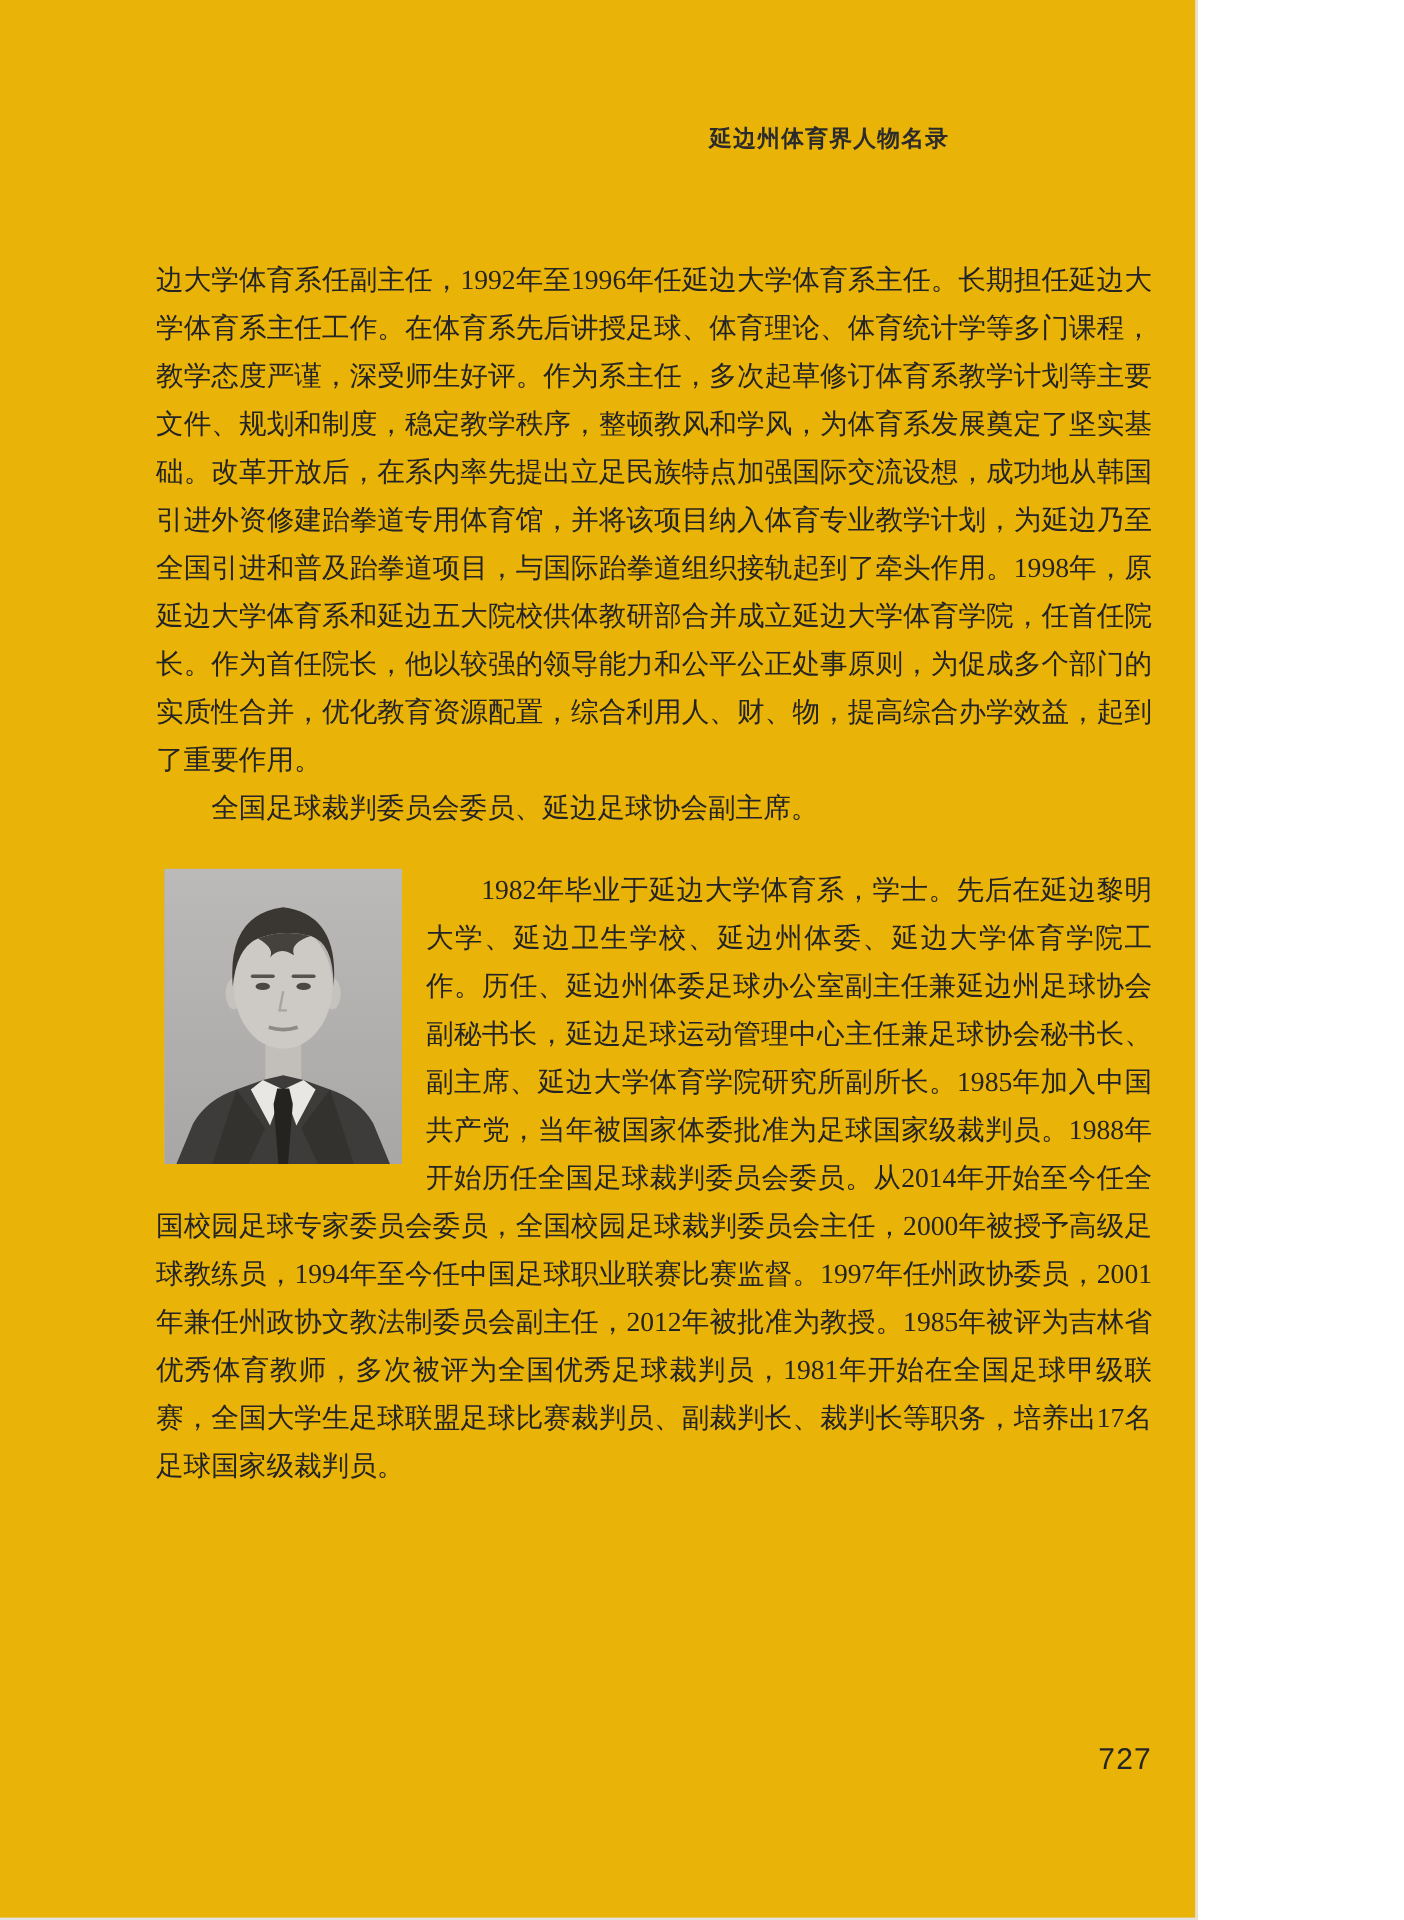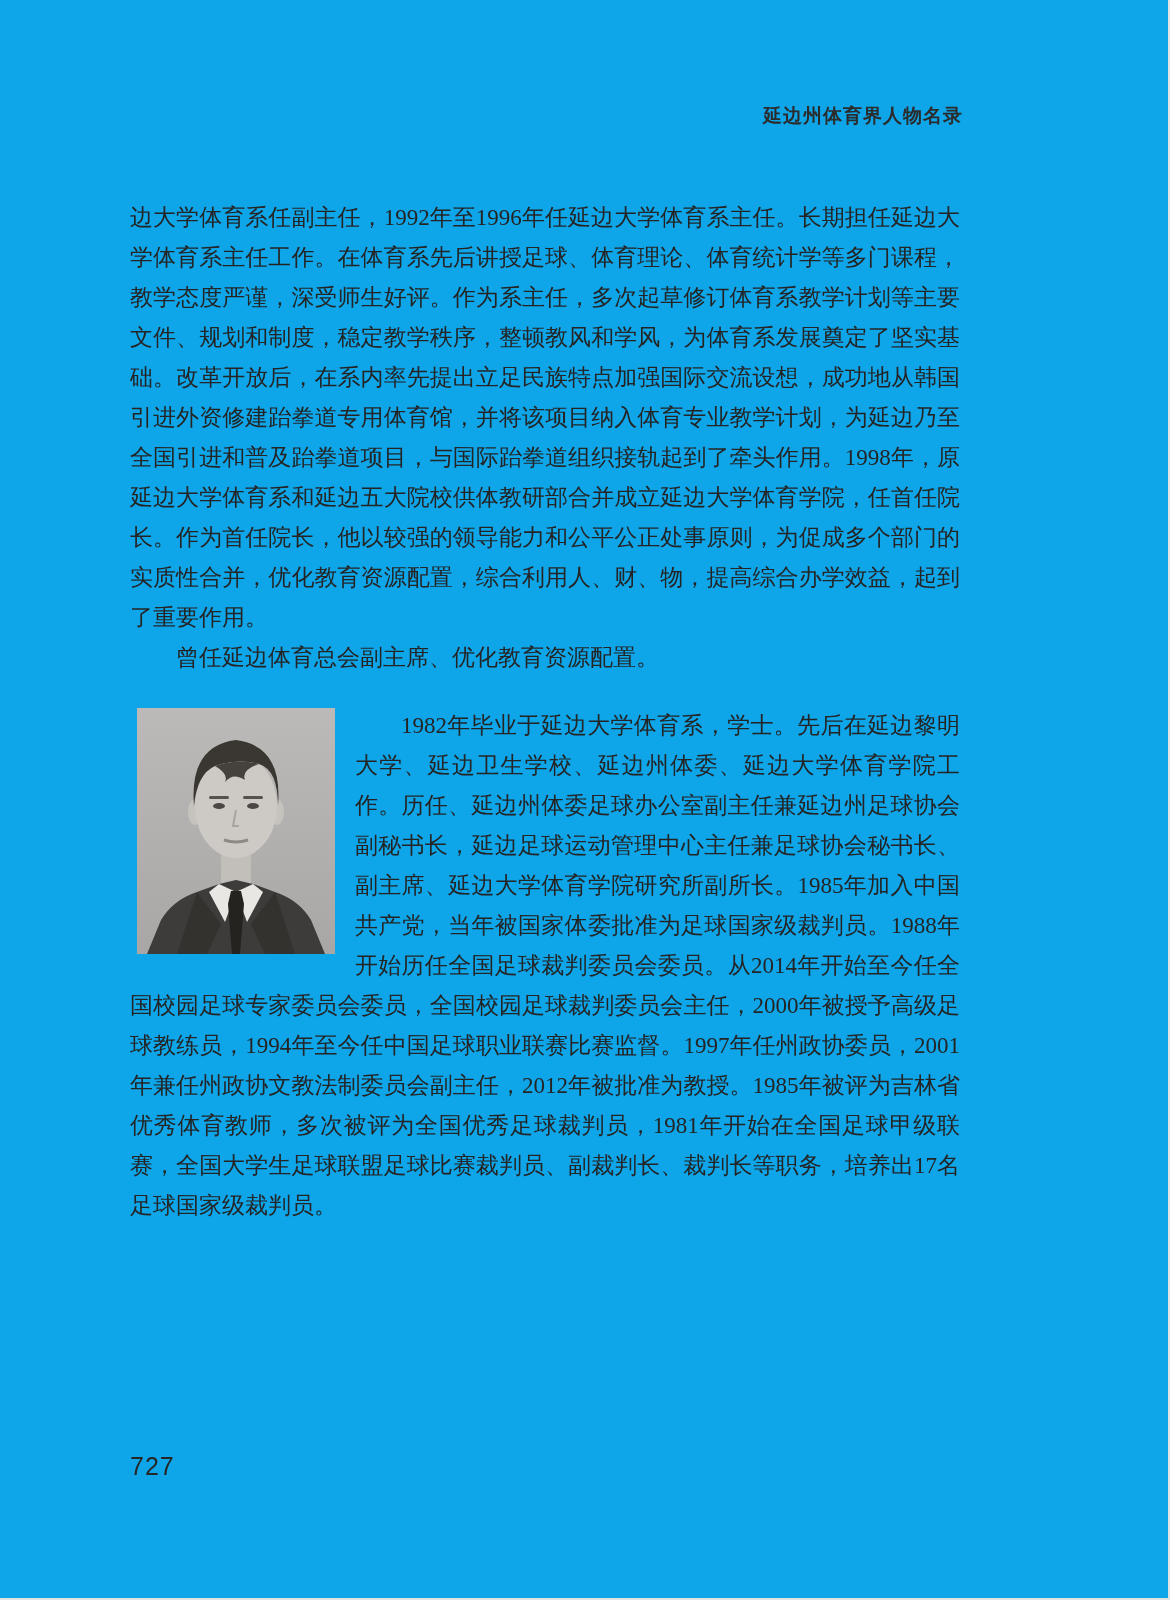--- a/index.html
+++ b/index.html
@@ -2,44 +2,44 @@
 <html><head>
 <meta charset="utf-8">
 <style>
   html, body {
     margin: 0;
     padding: 0;
     background: #ffffff;
   }
   .page {
     position: relative;
-    width: 1170px;
+    width: 998px;
     height: 1600px;
-    background: #0ea5e9;
+    background: #eab308;
     font-family: "Liberation Serif", "DejaVu Serif", serif;
     color: #242424;
     overflow: hidden;
     box-sizing: border-box;
     border-right: 2px solid #e3e3e3;
     border-bottom: 2px solid #e3e3e3;
   }
   .running-header {
     position: absolute;
     top: 103px;
     right: 205px;
     font-size: 19px;
     font-weight: bold;
     letter-spacing: 1px;
     color: #2b2b2b;
     white-space: nowrap;
   }
   .content {
     position: absolute;
     left: 130px;
-    top: 198px;
+    top: 214px;
     width: 830px;
     font-size: 23px;
     line-height: 40px;
     text-align: justify;
   }
   .content p {
     margin: 0;
     padding: 0;
   }
   .indent {
@@ -59,40 +59,40 @@
   .photo-frame svg {
     display: block;
     width: 100%;
     height: 100%;
   }
   .page-number {
     position: absolute;
     top: 1452px;
     left: 130px;
     width: 830px;
-    text-align: left;
+    text-align: right;
     font-size: 25px;
     font-family: "Liberation Sans", "DejaVu Sans", sans-serif;
     color: #262626;
     letter-spacing: 1px;
   }
 </style>
 </head>
 <body>
 
 <div class="page">
 
   <div class="running-header">延边州体育界人物名录</div>
 
   <div class="content">
 
     <p class="no-indent">边大学体育系任副主任，1992年至1996年任延边大学体育系主任。长期担任延边大学体育系主任工作。在体育系先后讲授足球、体育理论、体育统计学等多门课程，教学态度严谨，深受师生好评。作为系主任，多次起草修订体育系教学计划等主要文件、规划和制度，稳定教学秩序，整顿教风和学风，为体育系发展奠定了坚实基础。改革开放后，在系内率先提出立足民族特点加强国际交流设想，成功地从韩国引进外资修建跆拳道专用体育馆，并将该项目纳入体育专业教学计划，为延边乃至全国引进和普及跆拳道项目，与国际跆拳道组织接轨起到了牵头作用。1998年，原延边大学体育系和延边五大院校供体教研部合并成立延边大学体育学院，任首任院长。作为首任院长，他以较强的领导能力和公平公正处事原则，为促成多个部门的实质性合并，优化教育资源配置，综合利用人、财、物，提高综合办学效益，起到了重要作用。</p>
 
 
-    <p class="indent">曾任延边体育总会副主席、优化教育资源配置。</p>
+    <p class="indent">全国足球裁判委员会委员、延边足球协会副主席。</p>
 
     <div class="profile">
 
       <div class="photo-frame" title="黑白证件照：男子，深色西装、白衬衫、领带">
         <svg viewBox="0 0 198 246" xmlns="http://www.w3.org/2000/svg">
           <defs>
             <linearGradient id="bgGrad" x1="0" y1="0" x2="0" y2="1">
               <stop offset="0" stop-color="#bcbab8"></stop>
               <stop offset="1" stop-color="#a9a7a5"></stop>
             </linearGradient>

